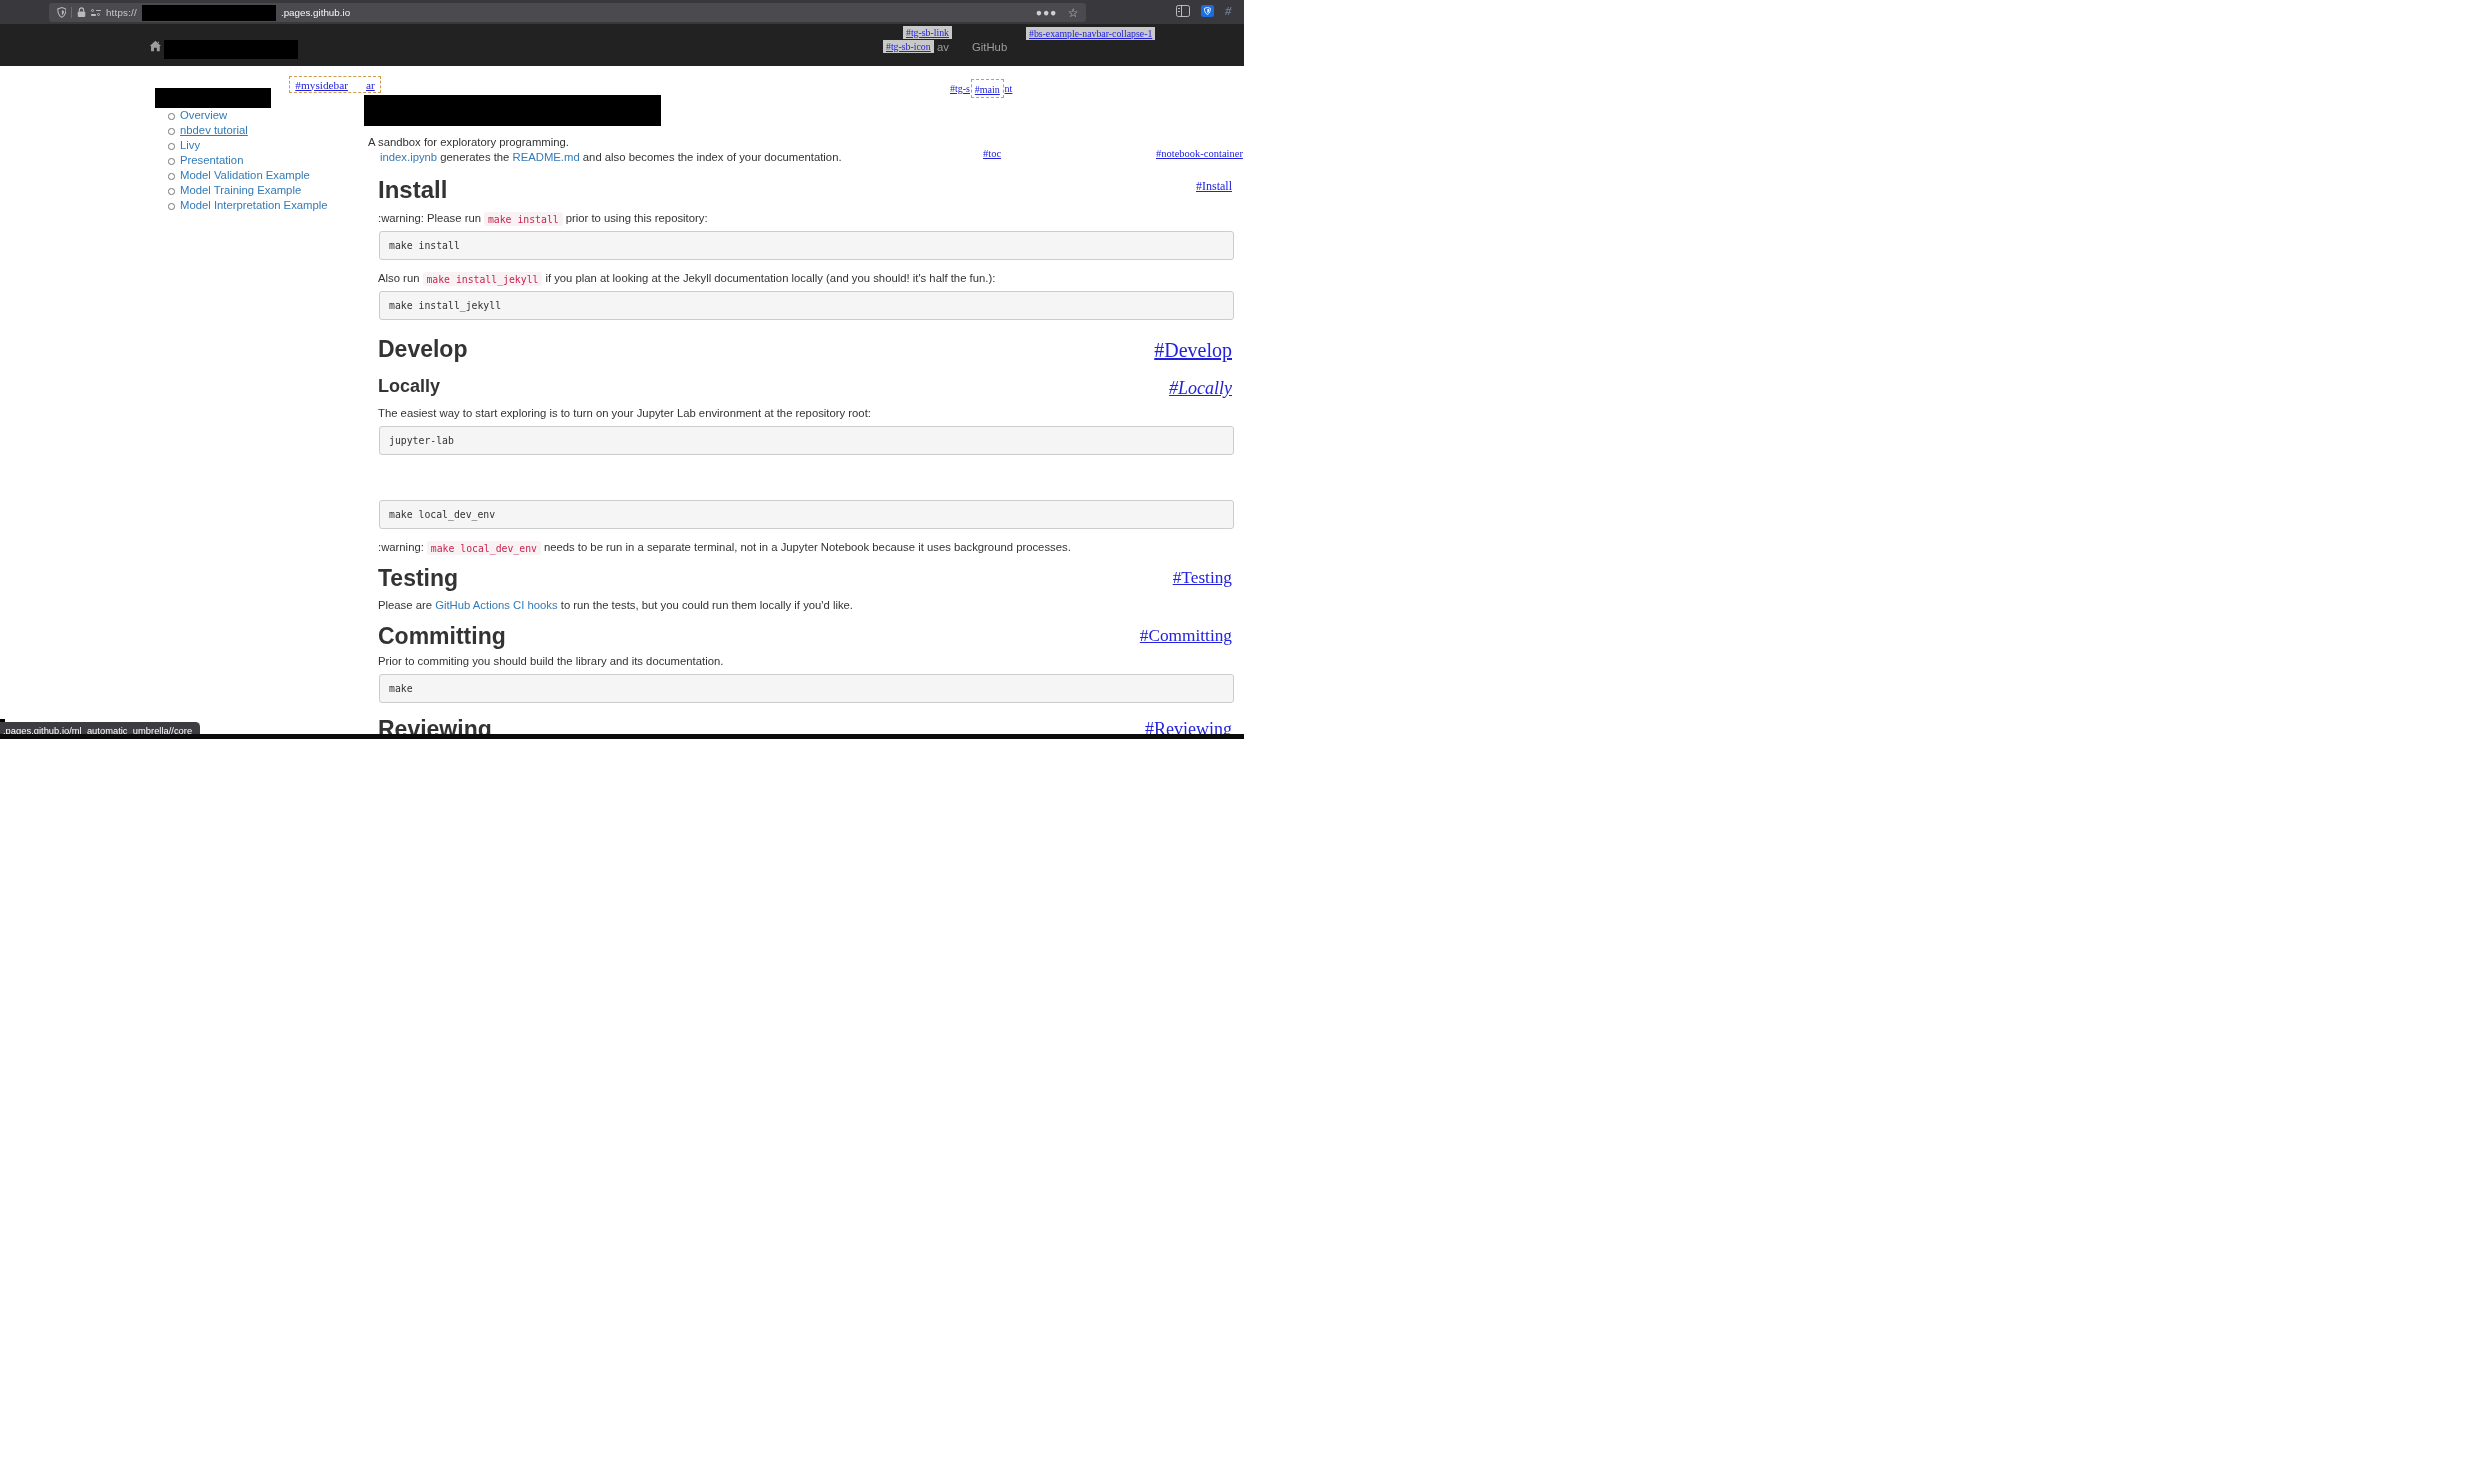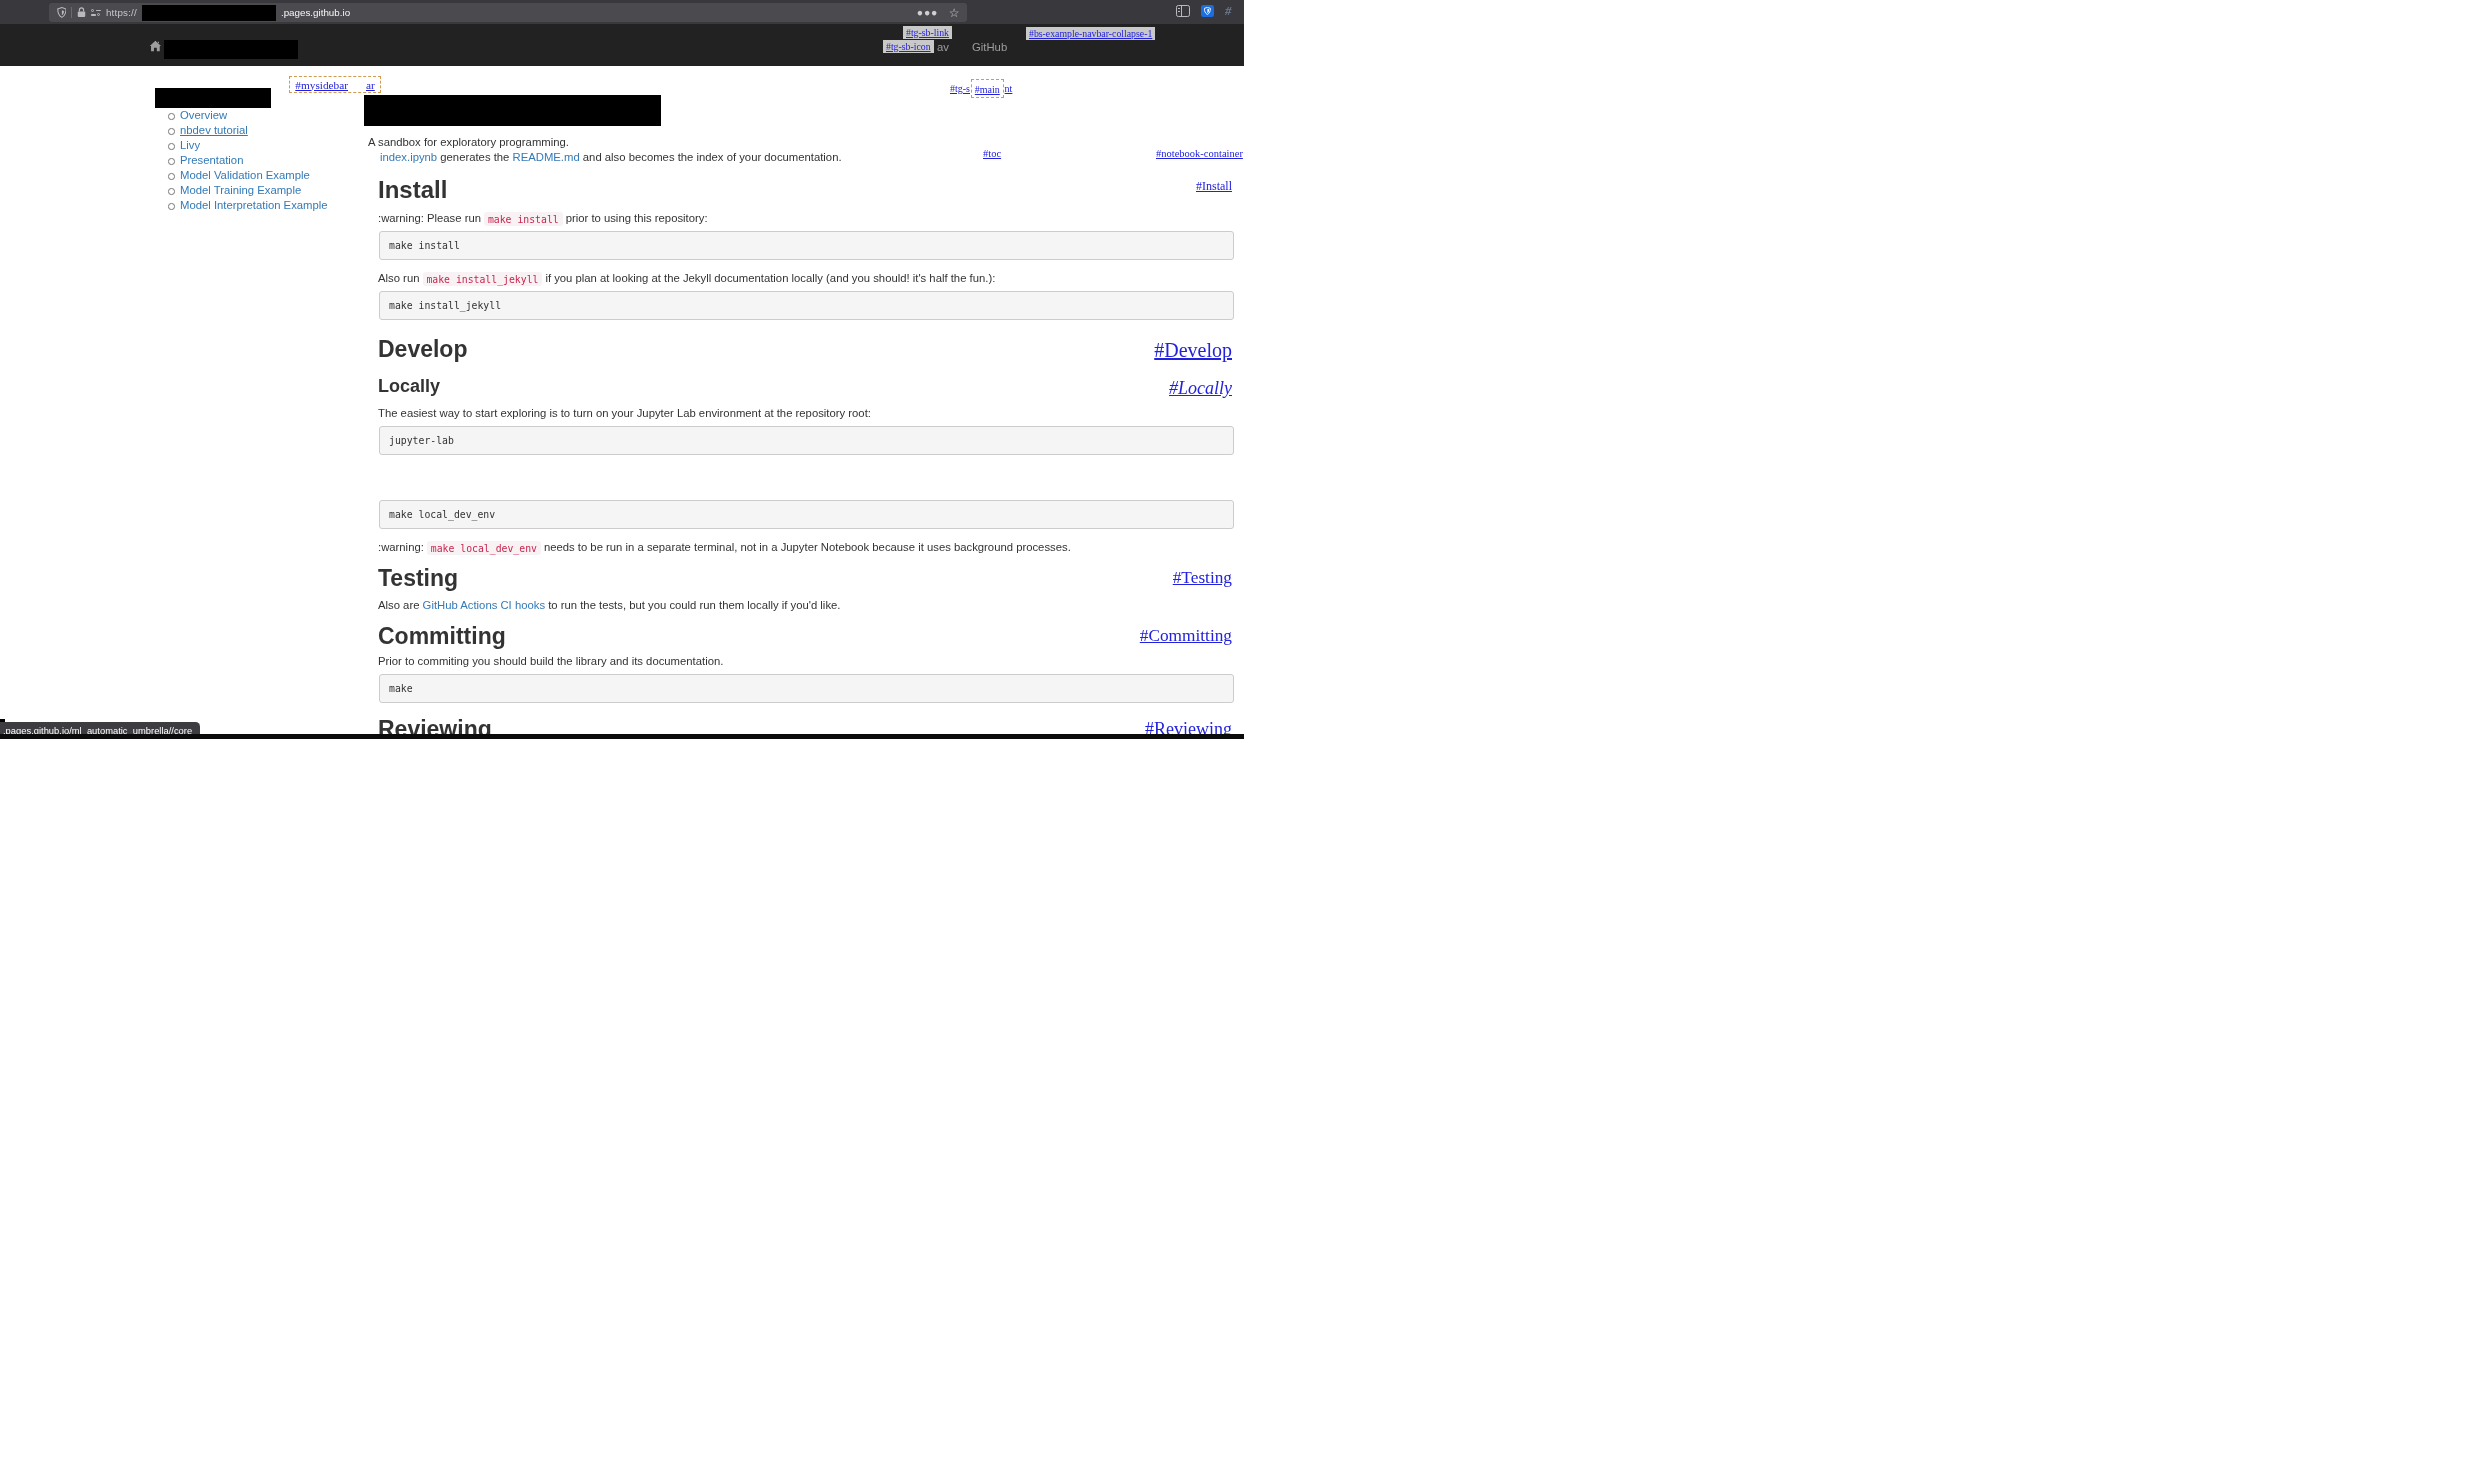--- a/index.html
+++ b/index.html
@@ -4,21 +4,21 @@
 <style>
   * { margin:0; padding:0; box-sizing:border-box; }
   html,body { background:#ffffff; }
   .screen {
     position:relative; width:1244px; height:739px; overflow:hidden;
     background:#ffffff; font-family:"Liberation Sans", sans-serif; color:#333;
   }
   
   .toolbar { position:absolute; top:0; left:0; width:1244px; height:24px; background:#38383d; }
   .urlbar {
-    position:absolute; top:3px; left:49px; width:918px; height:19px;
+    position:absolute; top:3px; left:49px; width:1037px; height:19px;
     background:#4a4a4f; border-radius:3px; display:flex; align-items:center;
     padding:0 7.5px; gap:5px; color:#f9f9fa; font-size:9.8px;
   }
   .tb-icon { display:inline-flex; align-items:center; justify-content:center; flex:0 0 auto; }
   .tb-sep { width:0.8px; height:11.3px; background:#6a6a6f; }
   .scheme { color:#c8c8cc; letter-spacing:0.2px; }
   .redact { background:#000; display:inline-block; }
   .url-redact { width:134px; height:16px; }
   .domain { color:#f9f9fa; }
   .urlbar-right { margin-left:auto; display:flex; align-items:center; gap:10.5px; }
@@ -196,21 +196,21 @@
   <pre class="codeblock cb2">make install_jekyll</pre>
 
   <h2 class="abs h h-develop">Develop</h2>
   <h3 class="abs h h-locally">Locally</h3>
   <p class="abs para p-easiest">The easiest way to start exploring is to turn on your Jupyter Lab environment at the repository root:</p>
   <pre class="codeblock cb3">jupyter-lab</pre>
   <pre class="codeblock cb4">make local_dev_env</pre>
   <p class="abs para p-warn2"><span>:warning: </span><code class="inline">make local_dev_env</code><span> needs to be run in a separate terminal, not in a Jupyter Notebook because it uses background processes.</span></p>
 
   <h2 class="abs h h-testing">Testing</h2>
-  <p class="abs para p-there"><span>Also are </span><a class="inline-link">GitHub Actions CI hooks</a><span> to run the tests, but you could run them locally if you'd like.</span></p>
+  <p class="abs para p-there"><span>Please are </span><a class="inline-link">GitHub Actions CI hooks</a><span> to run the tests, but you could run them locally if you'd like.</span></p>
 
   <h2 class="abs h h-committing">Committing</h2>
   <p class="abs para p-prior">Prior to commiting you should build the library and its documentation.</p>
   <pre class="codeblock cb5">make</pre>
 
   <h2 class="abs h h-reviewing">Reviewing</h2>
 
   <a class="ann chip ann-tg-sb-link">#tg-sb-link</a>
   <a class="ann chip ann-bs">#bs-example-navbar-collapse-1</a>
   <a class="ann chip ann-tg-sb-icon">#tg-sb-icon</a>

